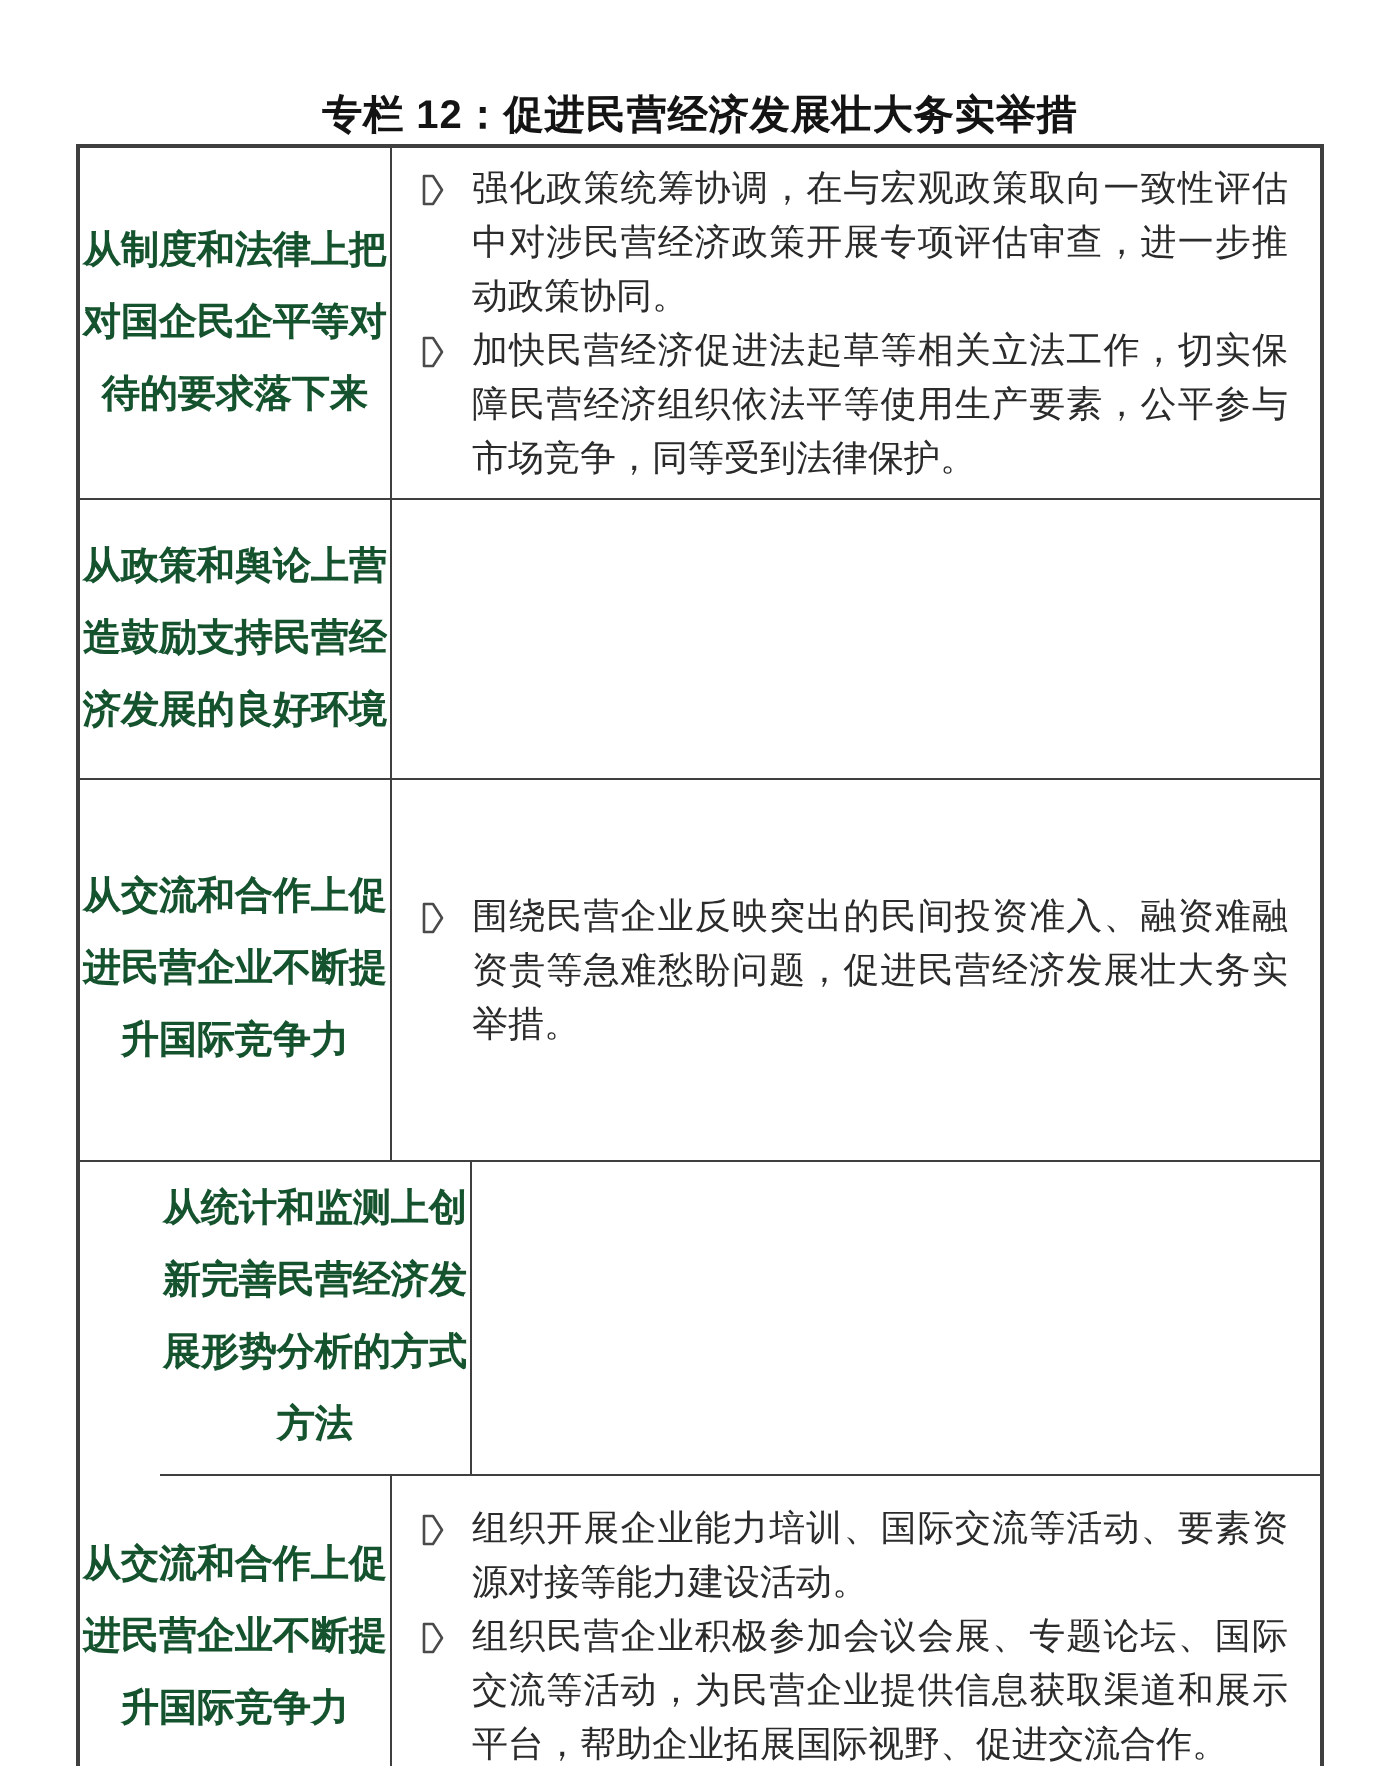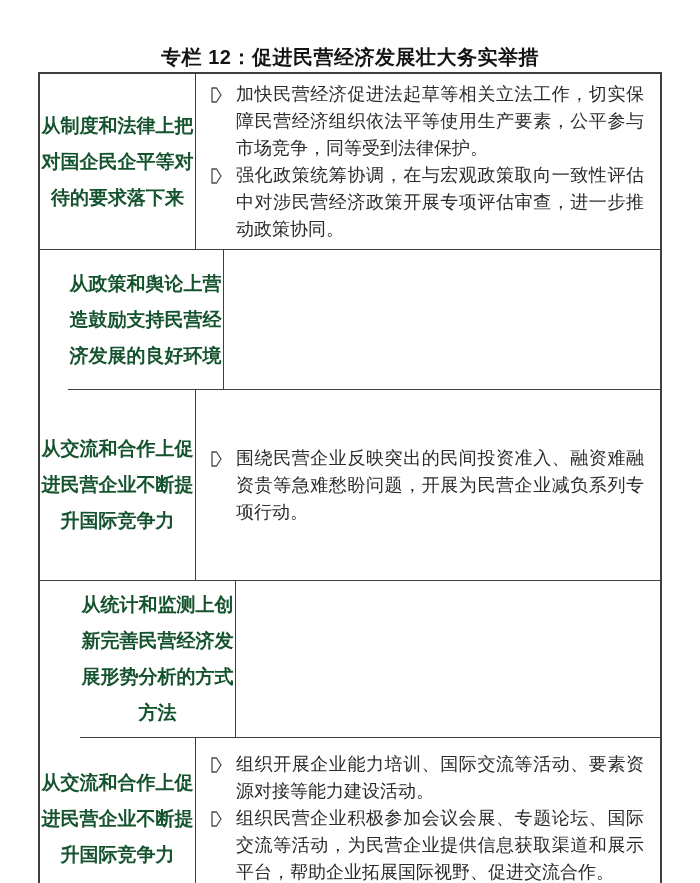--- a/index.html
+++ b/index.html
@@ -36,21 +36,21 @@
     border: 2px solid #3f3f3f;
     background: #ffffff;
   }
   .trow {
     display: flex;
     box-sizing: border-box;
     border-bottom: 1px solid #3f3f3f;
   }
   .trow:last-child { border-bottom: none; }
   .trow:nth-child(1) { min-height: 176px; }
-  .trow:nth-child(2) { min-height: 140px; margin-left: 28px; }
+  .trow:nth-child(2) { min-height: 140px; }
   .trow:nth-child(3) { min-height: 191px; }
   .trow:nth-child(4) { min-height: 114px; margin-left: 40px; }
   .trow:nth-child(5) { min-height: 161px; }
   .cat-cell {
     width: 156px;
     flex: 0 0 156px;
     box-sizing: border-box;
     border-right: 1px solid #3f3f3f;
     display: flex;
     align-items: center;
@@ -108,30 +108,30 @@
     <div class="cat-cell">
       <div class="cat-text">从制度和法律上把对国企民企平等对待的要求落下来</div>
     </div>
     <div class="measures-cell">
   <div class="bullet">
     <span class="marker">
       <svg viewBox="0 0 11 16" aria-hidden="true">
         <polygon points="1,1 5.5,1 10,8 5.5,15 1,15" fill="#ffffff" stroke="#4a4a4a" stroke-width="1.3" stroke-linejoin="round"></polygon>
       </svg>
     </span>
-    <span class="btext">加快民营经济促进法起草等相关立法工作，切实保障民营经济组织依法平等使用生产要素，公平参与市场竞争，同等受到法律保护。</span>
+    <span class="btext">强化政策统筹协调，在与宏观政策取向一致性评估中对涉民营经济政策开展专项评估审查，进一步推动政策协同。</span>
   </div>
 
   <div class="bullet">
     <span class="marker">
       <svg viewBox="0 0 11 16" aria-hidden="true">
         <polygon points="1,1 5.5,1 10,8 5.5,15 1,15" fill="#ffffff" stroke="#4a4a4a" stroke-width="1.3" stroke-linejoin="round"></polygon>
       </svg>
     </span>
-    <span class="btext">强化政策统筹协调，在与宏观政策取向一致性评估中对涉民营经济政策开展专项评估审查，进一步推动政策协同。</span>
+    <span class="btext">加快民营经济促进法起草等相关立法工作，切实保障民营经济组织依法平等使用生产要素，公平参与市场竞争，同等受到法律保护。</span>
   </div>
 </div>
   </div>
 
   <div class="trow">
     <div class="cat-cell">
       <div class="cat-text">从政策和舆论上营造鼓励支持民营经济发展的良好环境</div>
     </div>
   </div>
 
@@ -140,21 +140,21 @@
       <div class="cat-text">从交流和合作上促进民营企业不断提升国际竞争力</div>
     </div>
     <div class="measures-cell">
 
   <div class="bullet">
     <span class="marker">
       <svg viewBox="0 0 11 16" aria-hidden="true">
         <polygon points="1,1 5.5,1 10,8 5.5,15 1,15" fill="#ffffff" stroke="#4a4a4a" stroke-width="1.3" stroke-linejoin="round"></polygon>
       </svg>
     </span>
-    <span class="btext">围绕民营企业反映突出的民间投资准入、融资难融资贵等急难愁盼问题，开展为民营企业减负系列专项行动。</span>
+    <span class="btext">围绕民营企业反映突出的民间投资准入、融资难融资贵等急难愁盼问题，促进民营经济发展壮大务实举措。</span>
   </div>
 </div>
   </div>
 
   <div class="trow">
     <div class="cat-cell">
       <div class="cat-text">从统计和监测上创新完善民营经济发展形势分析的方式方法</div>
     </div>
   </div>
 

